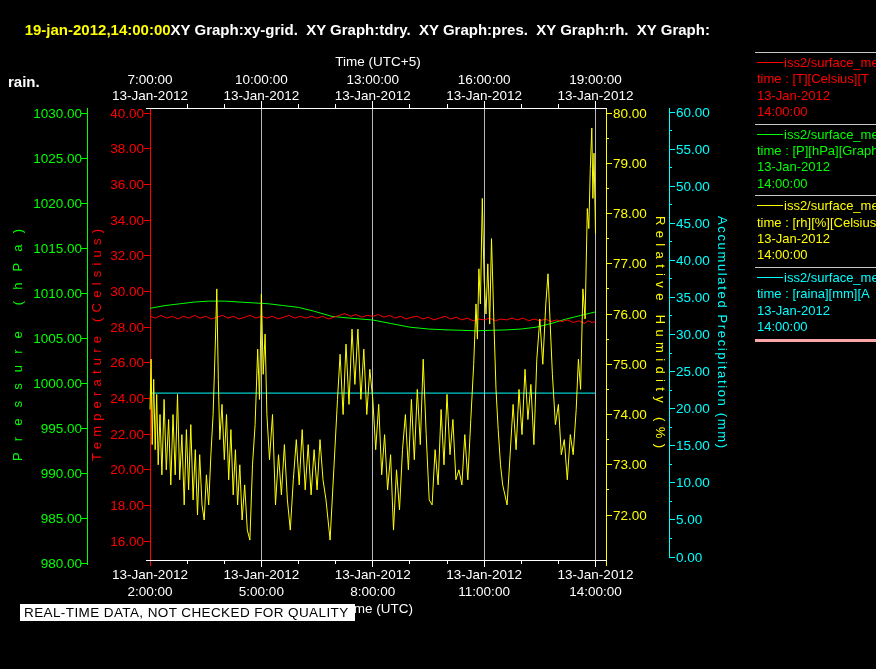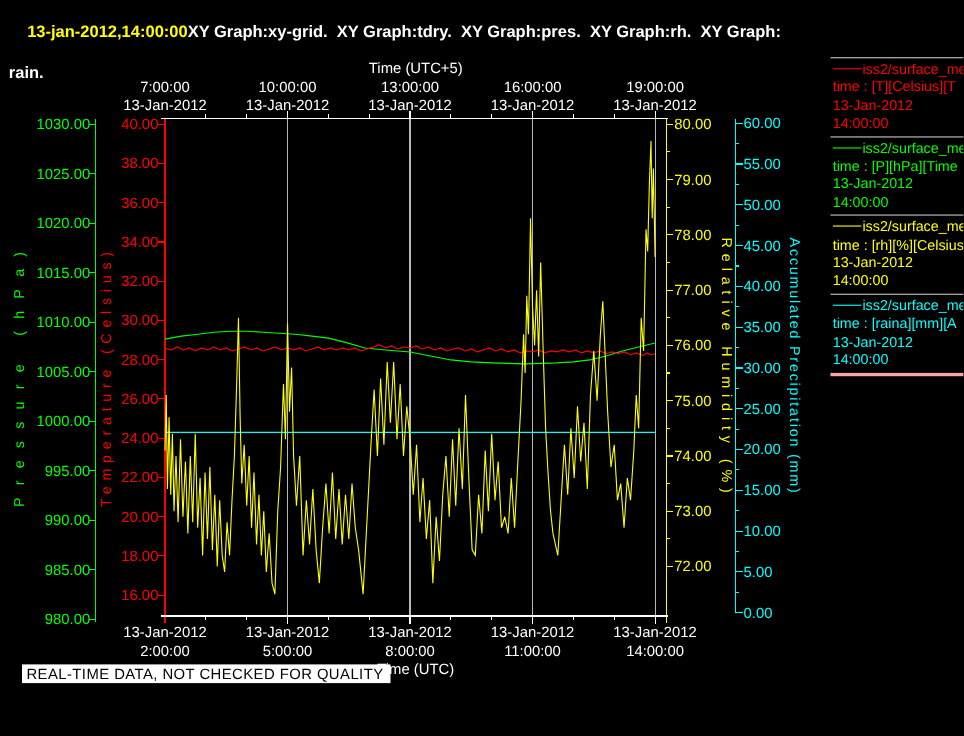--- a/index.html
+++ b/index.html
@@ -1,37 +1,37 @@
 <!DOCTYPE html>
 <html><head>
 <meta charset="utf-8">
 <style>
   html,body{margin:0;padding:0;background:#000;width:876px;height:669px;overflow:hidden;
     font-family:"Liberation Sans",sans-serif;}
   #stage{position:relative;width:876px;height:669px;background:#000;}
   .titlebar{position:absolute;left:8px;top:4px;font-size:15px;font-weight:bold;white-space:pre;}
   .titlebar .ts{color:#ffff00;}
   .titlebar .graphs{color:#ffffff;}
-  .titlebar .line2{color:#ffffff;margin-left:0;margin-top:3px;}
+  .titlebar .line2{color:#ffffff;margin-left:0;margin-top:18px;}
   #plot{position:absolute;left:0;top:0;}
   .legend{position:absolute;left:755px;top:52px;width:121px;border-bottom:3px solid #fca5a5;}
   .legend-entry{border-top:1px solid #c8c8c8;padding:2px 0 3px 2px;font-size:13px;line-height:16.4px;white-space:nowrap;overflow:hidden;}
   .legend-entry .row{white-space:nowrap;overflow:hidden;}
   .swatch{display:inline-block;width:26px;height:1px;background:currentColor;vertical-align:4px;margin-right:1px;}
   .banner{position:absolute;left:20px;top:604px;background:#ffffff;color:#000000;
     font-size:13.5px;line-height:17px;padding:0 6px 0 4px;letter-spacing:0.4px;white-space:nowrap;}
   svg text{font-family:"Liberation Sans",sans-serif;}
 </style>
 </head>
 <body>
 
 <div id="stage">
 
   <div class="titlebar">
-    <span class="ts">13-jan-2012,14:00:00</span><span class="graphs">XY Graph:xy-grid.  XY Graph:tdry.  XY Graph:pres.  XY Graph:rh.  XY Graph:</span>
+    <span class="ts">19-jan-2012,14:00:00</span><span class="graphs">XY Graph:xy-grid.  XY Graph:tdry.  XY Graph:pres.  XY Graph:rh.  XY Graph:</span>
     <div class="line2">rain.</div>
   </div>
 
   <svg id="plot" width="876" height="669">
       <line x1="261.375" y1="108" x2="261.375" y2="560" stroke="#b8b8b8" stroke-width="1" shape-rendering="crispEdges"></line>
       <line x1="372.75" y1="108" x2="372.75" y2="560" stroke="#b8b8b8" stroke-width="1" shape-rendering="crispEdges"></line>
       <line x1="484.125" y1="108" x2="484.125" y2="560" stroke="#b8b8b8" stroke-width="1" shape-rendering="crispEdges"></line>
       <line x1="595.5" y1="108" x2="595.5" y2="560" stroke="#b8b8b8" stroke-width="1" shape-rendering="crispEdges"></line>
       <line x1="87" y1="108" x2="87" y2="565" stroke="#00ff00" stroke-width="1" shape-rendering="crispEdges"></line>
       <line x1="87" y1="563" x2="81" y2="563" stroke="#00ff00" stroke-width="1" shape-rendering="crispEdges"></line>
@@ -210,21 +210,21 @@
   <div class="legend" id="legend">
     <div class="legend-entry" style="color: rgb(255, 0, 0);">
       <div class="row"><span class="swatch"></span><span class="src">iss2/surface_me</span></div>
       <div class="row">time : [T][Celsius][T</div>
       <div class="row">13-Jan-2012</div>
       <div class="row">14:00:00</div>
     </div>
 
     <div class="legend-entry" style="color: rgb(0, 255, 0);">
       <div class="row"><span class="swatch"></span><span class="src">iss2/surface_me</span></div>
-      <div class="row">time : [P][hPa][Time</div>
+      <div class="row">time : [P][hPa][Graph</div>
       <div class="row">13-Jan-2012</div>
       <div class="row">14:00:00</div>
     </div>
 
     <div class="legend-entry" style="color: rgb(255, 255, 0);">
       <div class="row"><span class="swatch"></span><span class="src">iss2/surface_me</span></div>
       <div class="row">time : [rh][%][Celsius</div>
       <div class="row">13-Jan-2012</div>
       <div class="row">14:00:00</div>
     </div>

